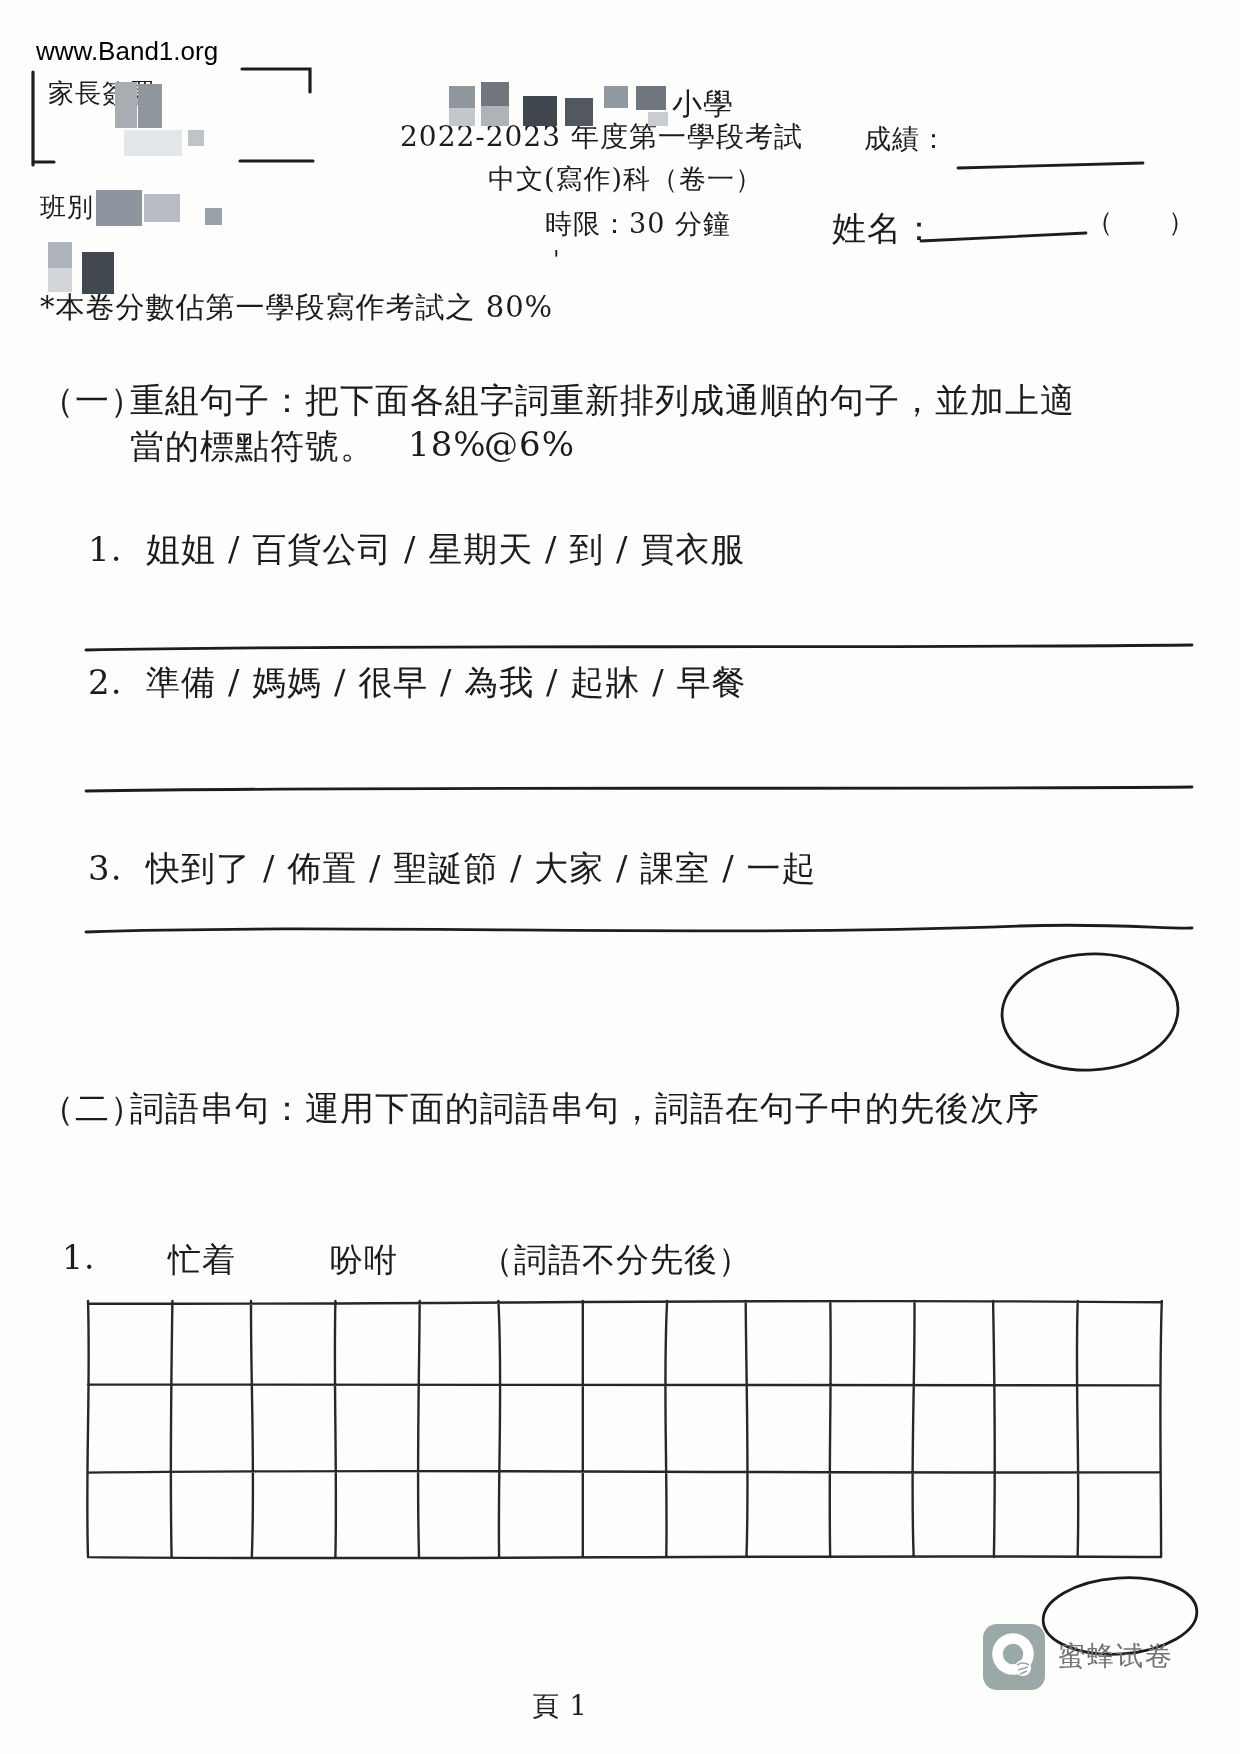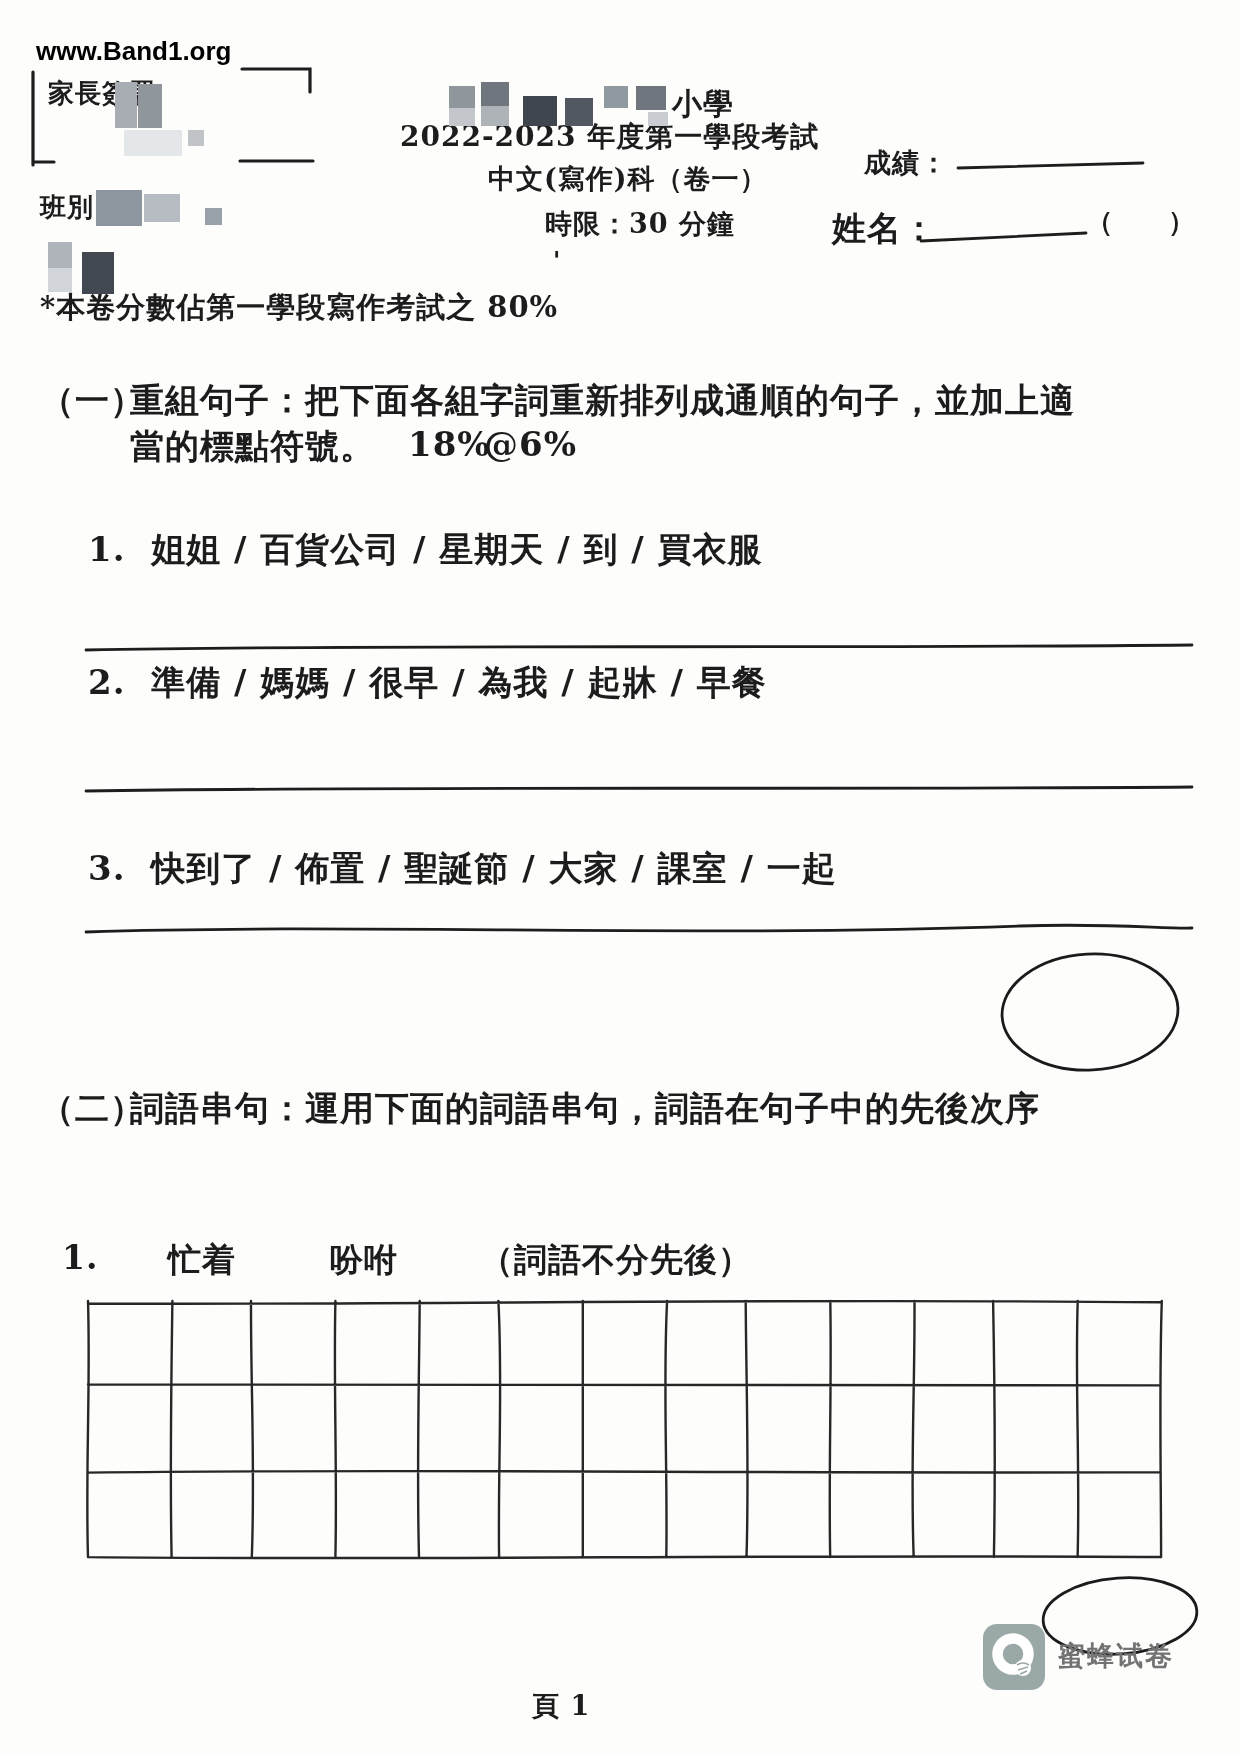--- a/index.html
+++ b/index.html
@@ -1,17 +1,17 @@
 <!DOCTYPE html>
 <html><head>
 <meta charset="utf-8">
 <style>
   html,body{margin:0;padding:0;background:#e8e8e8;}
   .page{position:relative;width:1240px;height:1754px;background:#fdfdfc;overflow:hidden;
-        font-family:"DejaVu Serif","Liberation Serif",serif;color:#1c1c1c;font-weight:bold;}
+        font-family:"DejaVu Serif","Liberation Serif",serif;color:#1c1c1c;}
   .abs{position:absolute;white-space:nowrap;}
   .cjk{font-family:"DejaVu Serif","Liberation Serif",serif;color:#1c1c1c;letter-spacing:1px;}
   .sans{font-family:"Liberation Sans","DejaVu Sans",sans-serif;}
   .redact{position:absolute;}
   .overlay{position:absolute;left:0;top:0;z-index:2;pointer-events:none;}
   .txt{z-index:3;}
   .logo-box{position:absolute;left:983px;top:1624px;width:62px;height:66px;border-radius:14px;
             background:#9aa9a7;z-index:3;}
   .brand{position:absolute;left:1058px;top:1638px;font-size:27px;color:#737373;letter-spacing:2px;z-index:4;}
 </style>
@@ -41,21 +41,21 @@
   <div class="redact" style="left:481px;top:82px;width:28px;height:24px;background:#6f767d;z-index:4;"></div>
   <div class="redact" style="left:481px;top:106px;width:28px;height:20px;background:#aeb3b8;z-index:4;"></div>
   <div class="redact" style="left:523px;top:96px;width:34px;height:30px;background:#3f464d;z-index:4;"></div>
   <div class="redact" style="left:565px;top:98px;width:28px;height:28px;background:#52585f;z-index:4;"></div>
   <div class="redact" style="left:604px;top:86px;width:24px;height:22px;background:#9099a0;z-index:4;"></div>
   <div class="redact" style="left:636px;top:86px;width:30px;height:24px;background:#6f767d;z-index:4;"></div>
   <div class="redact" style="left:648px;top:112px;width:20px;height:14px;background:#c9cdd1;z-index:4;"></div>
 
   <div class="abs cjk txt" style="left:672px;top:84px;font-size:30px;">小學</div>
   <div class="abs cjk txt" style="left:400px;top:118px;font-size:28px;">2022-2023 年度第一學段考試</div>
-  <div class="abs cjk txt" style="left:864px;top:121px;font-size:27px;margin-top:24px;">成績：</div>
+  <div class="abs cjk txt" style="left:864px;top:121px;font-size:27px;">成績：</div>
   <div class="abs cjk txt" style="left:488px;top:161px;font-size:27px;">中文(寫作)科（卷一）</div>
   <div class="abs cjk txt" style="left:545px;top:206px;font-size:27px;">時限：30 分鐘</div>
   <div class="abs cjk txt" style="left:832px;top:206px;font-size:34px;">姓名：</div>
   <div class="abs cjk txt" style="left:1086px;top:204px;font-size:27px;letter-spacing:14px;">（　）</div>
 
   <div class="abs cjk txt" style="left:40px;top:288px;font-size:29px;">*本卷分數佔第一學段寫作考試之 80%</div>
   <div class="abs cjk txt" style="left:553px;top:246px;font-size:24px;">'</div>
 
   <div class="abs cjk txt" style="left:40px;top:378px;font-size:34px;">（一）</div>
   <div class="abs cjk txt" style="left:130px;top:378px;font-size:34px;">重組句子：把下面各組字詞重新排列成通順的句子，並加上適</div>

